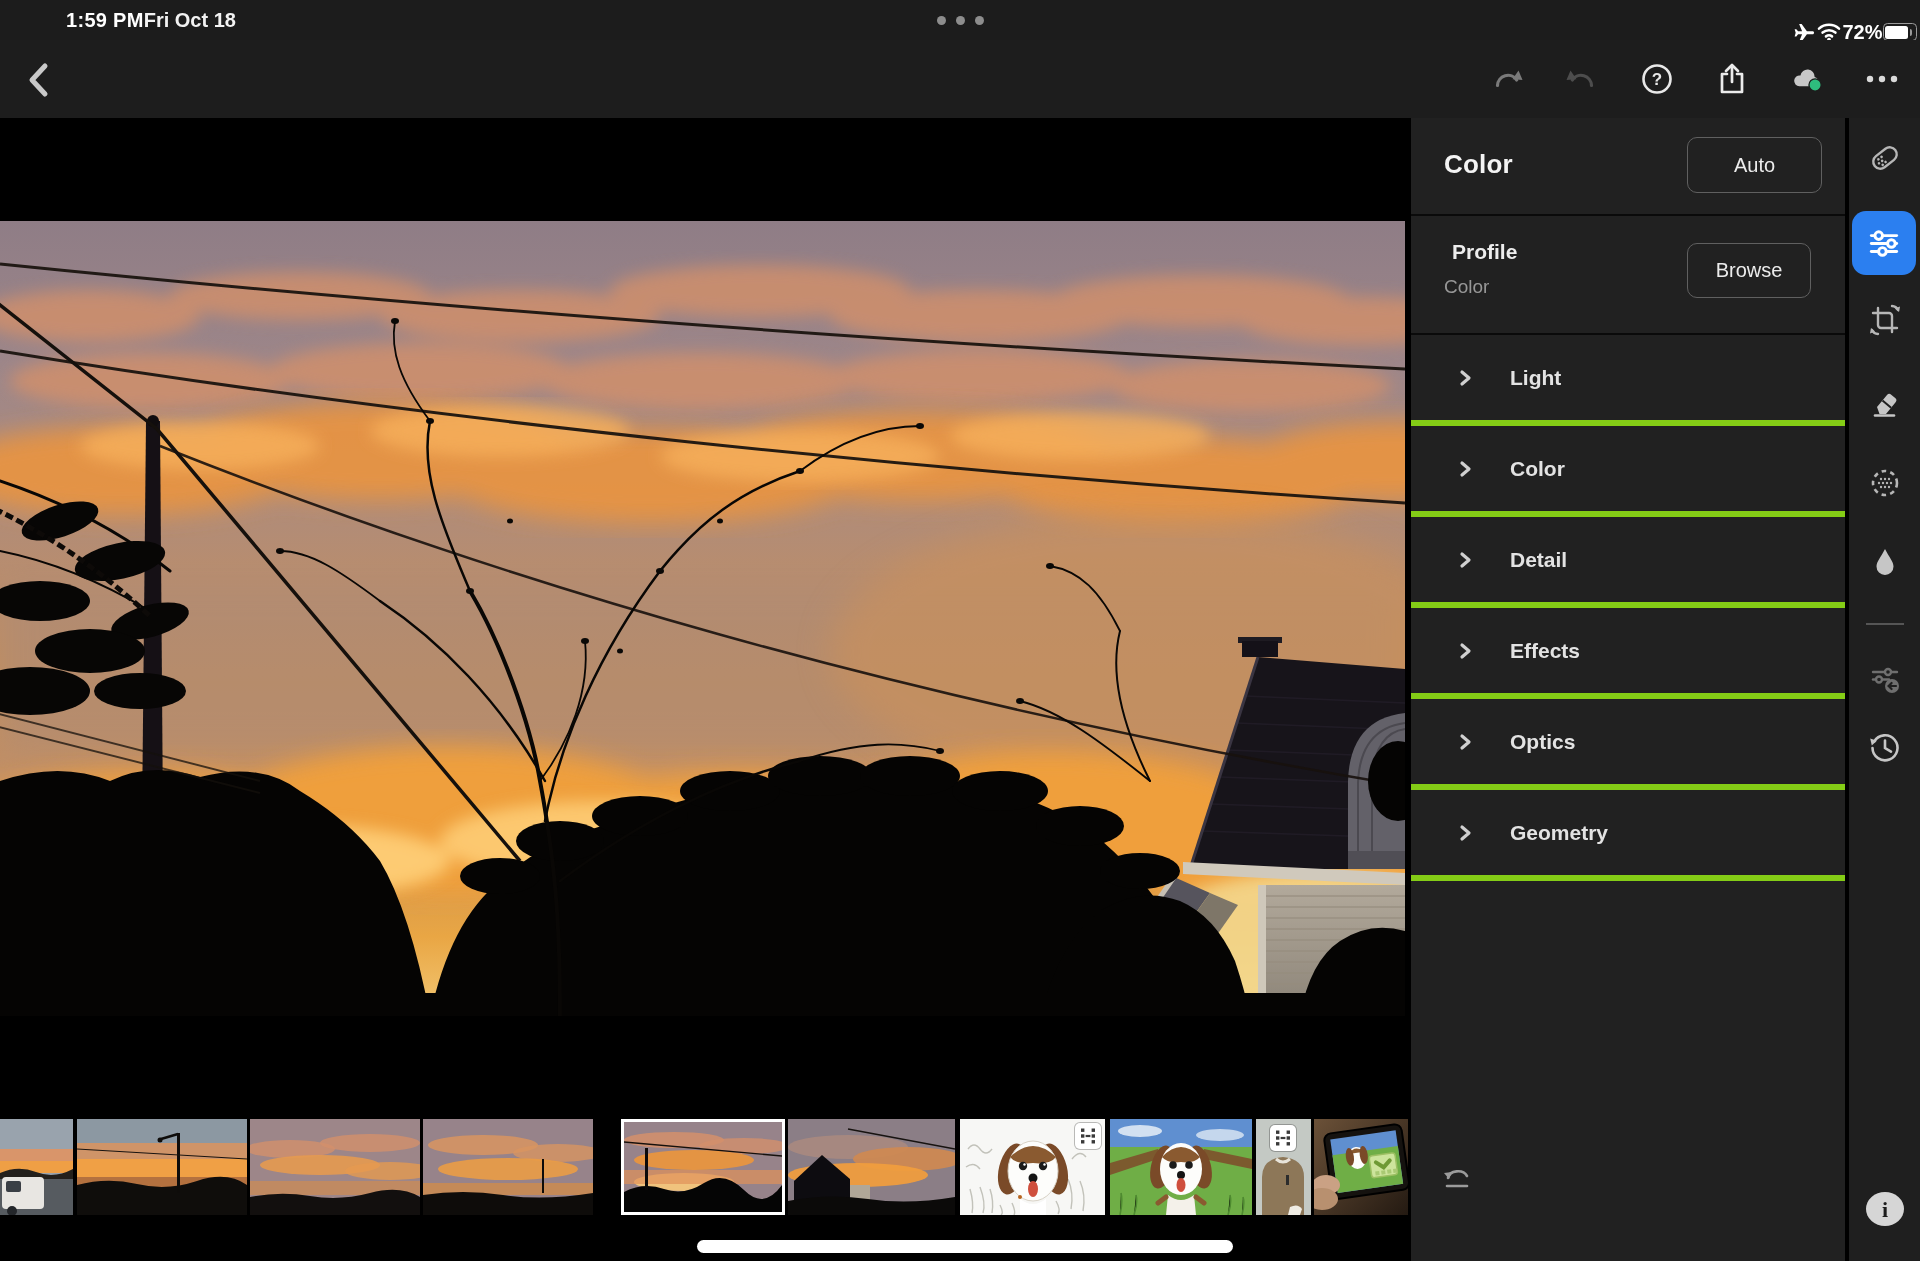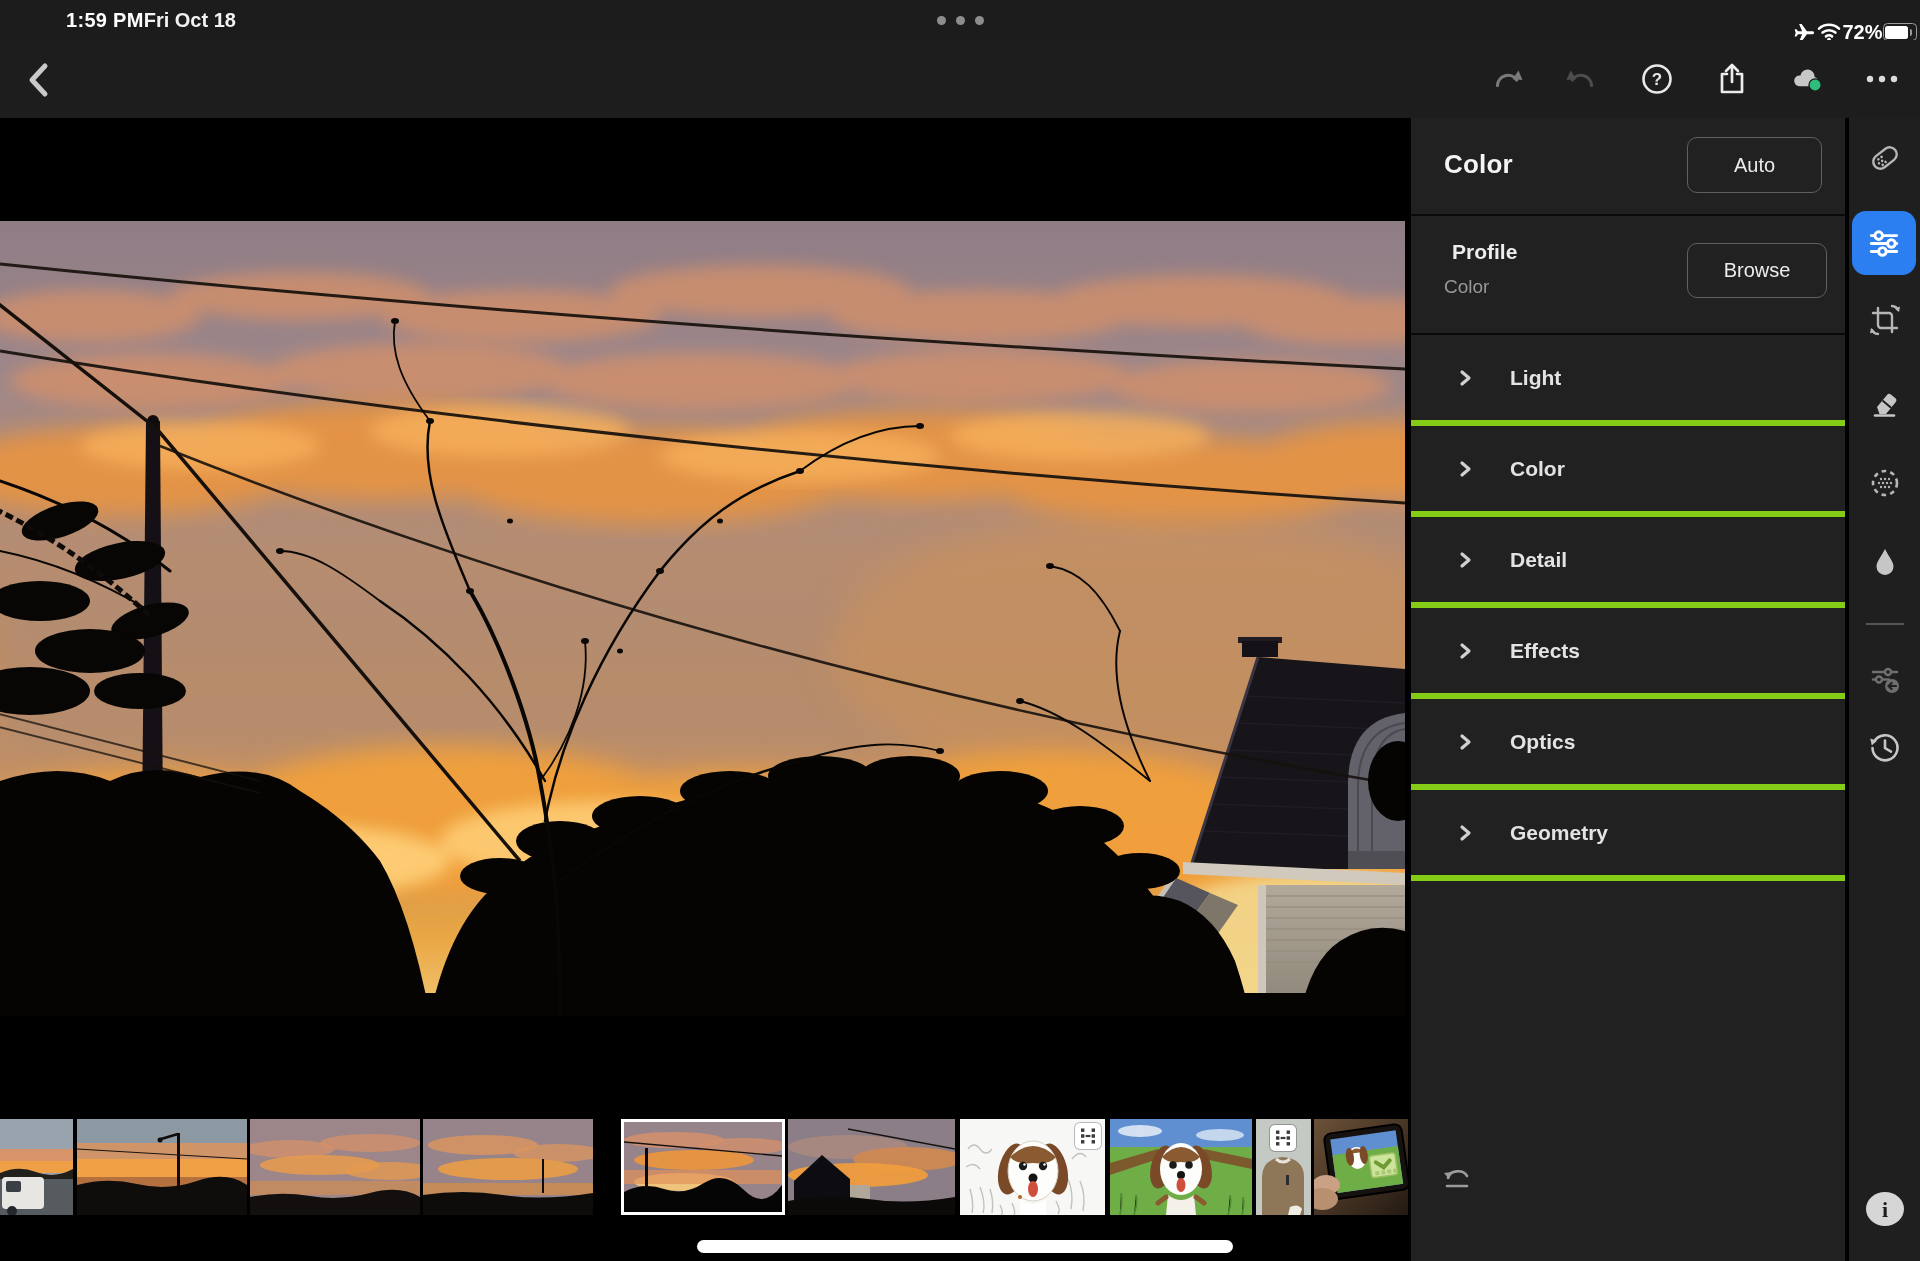--- a/index.html
+++ b/index.html
@@ -39,21 +39,21 @@
   .panel-header{position:relative;height:96px;}
   .panel-title{position:absolute;left:33px;top:31px;font-size:26px;font-weight:700;color:#f4f4f4;letter-spacing:.2px;}
   .btn-outline{position:absolute;display:flex;align-items:center;justify-content:center;
                border:1.5px solid #606060;border-radius:10px;background:transparent;color:#ececec;
                font-size:20px;font-family:"Liberation Sans",sans-serif;cursor:pointer;}
   .auto-btn{left:276px;top:19px;width:135px;height:56px;}
   .divider{height:2px;background:#0a0a0a;}
   .profile-block{position:relative;height:117px;}
   .profile-label{position:absolute;left:33px;top:24px;font-size:21px;font-weight:700;color:#ededed;margin-left:8px;}
   .profile-value{position:absolute;left:33px;top:60px;font-size:19px;color:#979797;}
-  .browse-btn{left:276px;top:27px;width:140px;height:55px;}
+  .browse-btn{left:276px;top:27px;width:124px;height:55px;}
   .sections{border-top:2px solid #0a0a0a;}
   .section-row{position:relative;height:85px;border-bottom:6px solid #84cc16;display:flex;align-items:center;cursor:pointer;}
   .section-chev{margin-left:47px;width:15px;height:18px;}
   .section-label{margin-left:37px;font-size:21px;font-weight:700;color:#e3e3e3;}
   .reset-btn{position:absolute;left:30px;top:1046px;width:36px;height:32px;cursor:pointer;}
   
   .rail{position:absolute;left:1845px;top:118px;width:75px;height:1143px;background:#1f1f1f;
         border-left:4px solid #000;box-sizing:border-box;}
   .rail-btn{position:absolute;left:50%;transform:translateX(-50%);width:38px;height:38px;
             display:flex;align-items:center;justify-content:center;cursor:pointer;}

